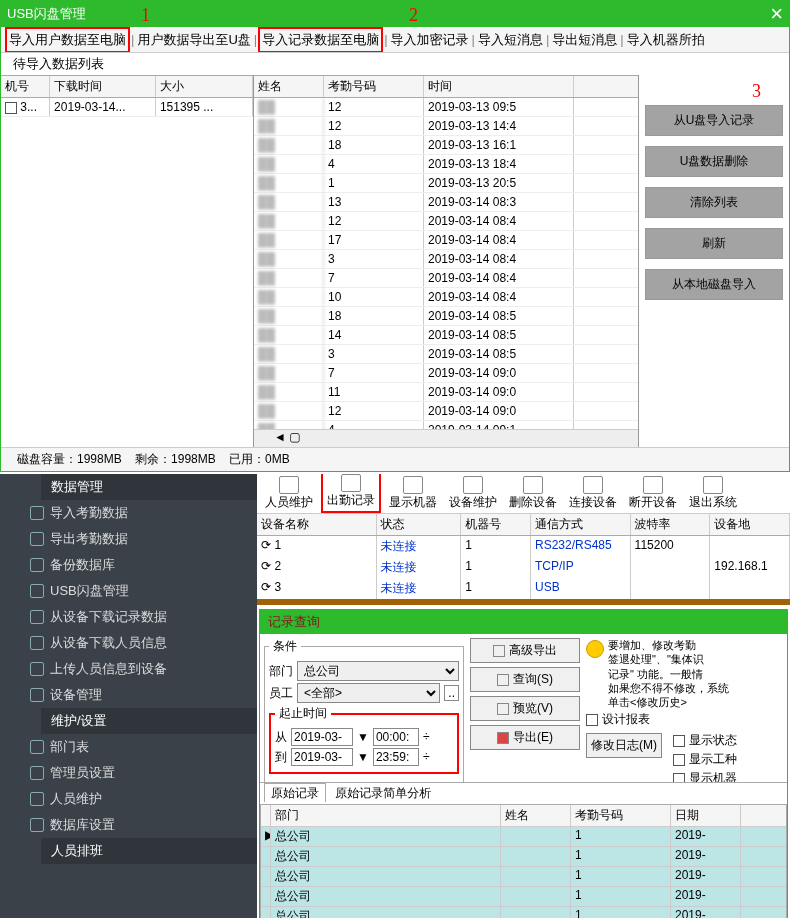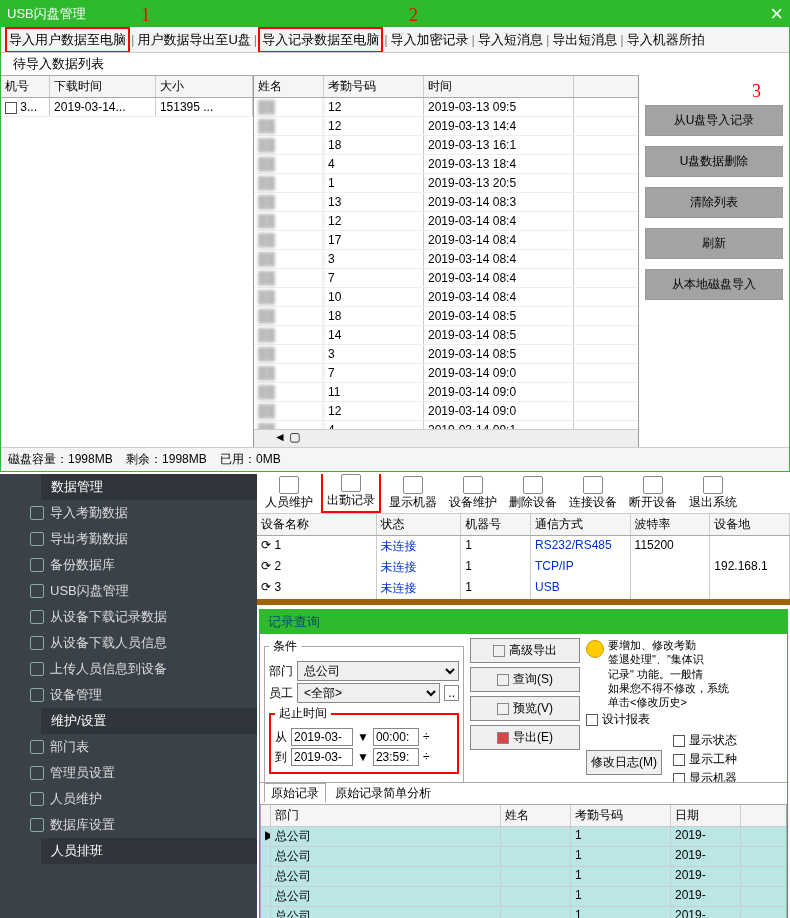--- a/index.html
+++ b/index.html
@@ -18,39 +18,39 @@
 .mid-table { flex: 1; display: flex; flex-direction: column; border-right: 1px solid #999; }
 .right-buttons { width: 150px; padding: 8px 6px; position: relative; }
 .tbl-head { display: flex; background: #f5f5f5; border-bottom: 1px solid #aaa; border-top: 1px solid #aaa; }
 .tbl-head div, .tbl-row div { border-right: 1px solid #ccc; padding: 2px 4px; overflow: hidden; white-space: nowrap; }
 .tbl-row { display: flex; border-bottom: 1px solid #eee; }
 .tbl-body { flex: 1; overflow-y: scroll; }
 .col-a { width: 55px; } .col-b { width: 120px; } .col-c { width: 110px; }
 .col-n { width: 70px; } .col-k { width: 100px; } .col-t { width: 150px; }
 .blur { filter: blur(1.5px); color: #bbb; }
 .btn { display: block; width: 100%; border: 1px solid #999; background: #a3a3a3; padding: 6px 2px; margin: 0 0; text-align: center; cursor: pointer; font-size: 12px; }
-.status-line { background: #f5f5f5; border-top: 1px solid #ccc; padding: 3px 7px; font-size: 12px; }
+.status-line { background: #f5f5f5; border-top: 1px solid #ccc; padding: 3px 16px; font-size: 12px; }
 .scroll-dummy { height: 18px; background: #eee; border-top: 1px solid #ccc; display: flex; justify-content: flex-start; padding-left: 20px; }
 .bottom-area { display: flex; height: 454px; margin-top: 2px; }
 .sidebar { width: 257px; background: #3a4148; color: #ddd; font-size: 13px; overflow: hidden; }
 .sb-group { background: #2f353b; padding: 4px 10px; color: #ffffff; margin-left: 41px; }
 .sb-item { padding: 4px 10px 4px 30px; cursor: pointer; display: flex; align-items: center; gap: 6px; }
 .sb-icon { width: 14px; height: 14px; display: inline-block; border: 1px solid #8aa; border-radius: 2px; }
 .main-panel { flex: 1; background: #fff; display: flex; flex-direction: column; overflow: hidden; }
 .top-toolbar2 { height: 40px; border-bottom: 1px solid #ccc; display: flex; align-items: flex-end; padding: 0 4px; gap: 4px; font-size: 12px; }
 .tb-btn { display: flex; flex-direction: column; align-items: center; padding: 2px 4px; cursor: pointer; }
 .tb-icon { width: 20px; height: 18px; border: 1px solid #888; border-radius: 2px; background: #fff; }
 .device-tbl { border-bottom: 6px solid #a16207; }
 .device-tbl .hd { display: flex; background: #f5f5f5; border-bottom: 1px solid #aaa; }
 .device-tbl .hd div, .device-tbl .rw div { border-right: 1px solid #ccc; padding: 2px 4px; font-size: 12px; }
 .device-tbl .rw { display: flex; }
 .dc1{width:120px}.dc2{width:85px}.dc3{width:70px}.dc4{width:100px}.dc5{width:80px}.dc6{width:80px}
 .link { color: #0033cc; }
 .query-panel { border: 1px solid #2dbb2d; margin: 4px 2px 0 2px; flex: 1; display: flex; flex-direction: column; overflow: hidden; }
-.qp-title { background: #2dbb2d; color: #0c4a6e; padding: 3px 8px; font-size: 13px; }
+.qp-title { background: #2dbb2d; color: #7f1d1d; padding: 3px 8px; font-size: 13px; }
 .qp-body { padding: 4px; display: flex; gap: 6px; flex: 1; overflow: hidden; }
 .qp-col1 { flex: 0 0 200px; }
 .qp-col2 { flex: 0 0 110px; display: flex; flex-direction: column; gap: 4px; align-items: stretch; }
 .qp-col3 { flex: 1; font-size: 11px; }
 fieldset { border: 1px solid #aaa; padding: 4px; margin-bottom: 4px; }
 legend { padding: 0 4px; font-size: 12px; }
 .frow { display: flex; align-items: center; gap: 4px; margin: 2px 0; font-size: 12px; }
 select, input[type=text] { font-size: 12px; border: 1px solid #888; padding: 1px 2px; }
 .sbtn { border: 1px solid #888; background: #f0f0f0; padding: 3px 4px; font-size: 12px; cursor: pointer; display: flex; align-items: center; gap: 4px; justify-content: center; }
 .sbtn .ic { width: 12px; height: 12px; border: 1px solid #888; display: inline-block; }
@@ -404,21 +404,21 @@
              <div style="white-space:pre-line;line-height:1.3">    要增加、修改考勤
 签退处理"、"集体识
 记录" 功能。一般情
 如果您不得不修改，系统
 单击&lt;修改历史&gt;</div>
            </div>
            <div class="frow">
               <span class="checkbox"></span>
               <span>设计报表</span>
             </div>
-           <div class="sbtn" style="display:inline-flex;margin-top:20px">
+           <div class="sbtn" style="display:inline-flex;margin-top:3px">
               <span>修改日志(M)</span>
             </div>
            <span style="display:inline-block;vertical-align:top;margin-left:8px">
              <div class="frow">
                 <span class="checkbox"></span>
                 <span>显示状态</span>
               </div>
              <div class="frow">
                 <span class="checkbox"></span>
                 <span>显示工种</span>

